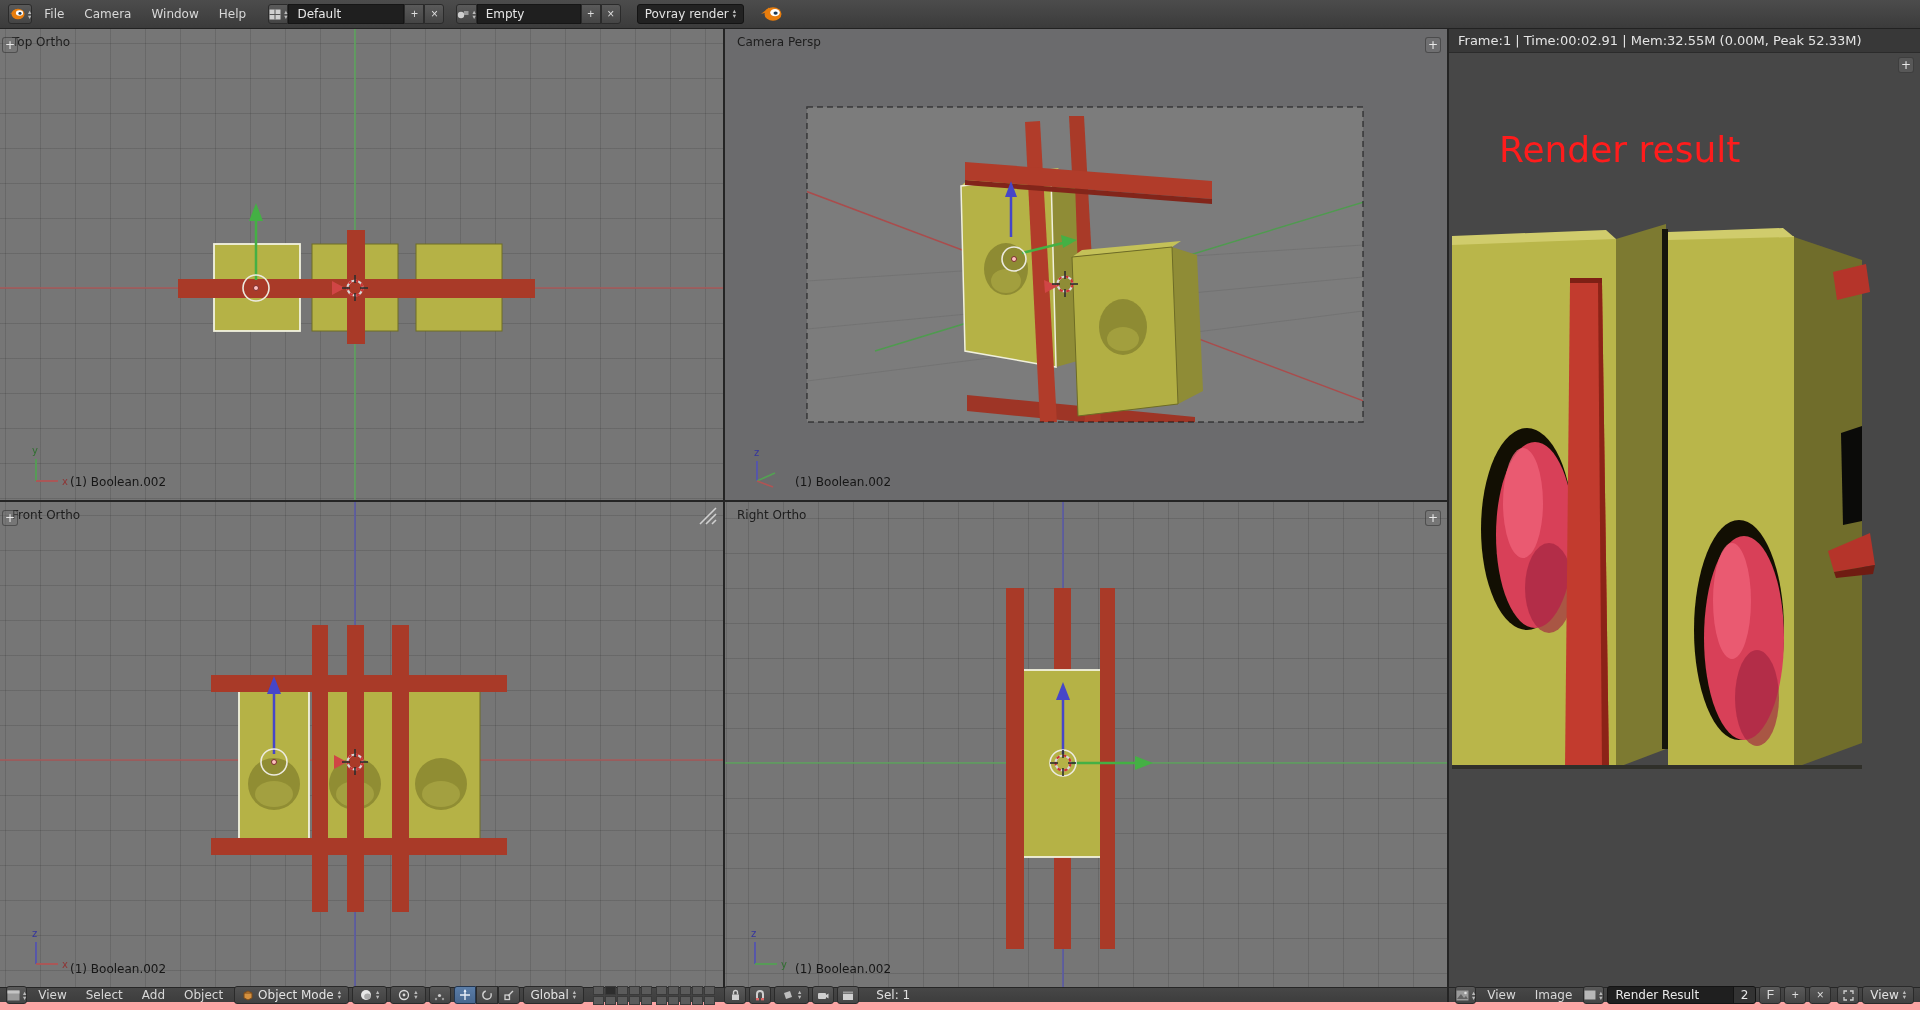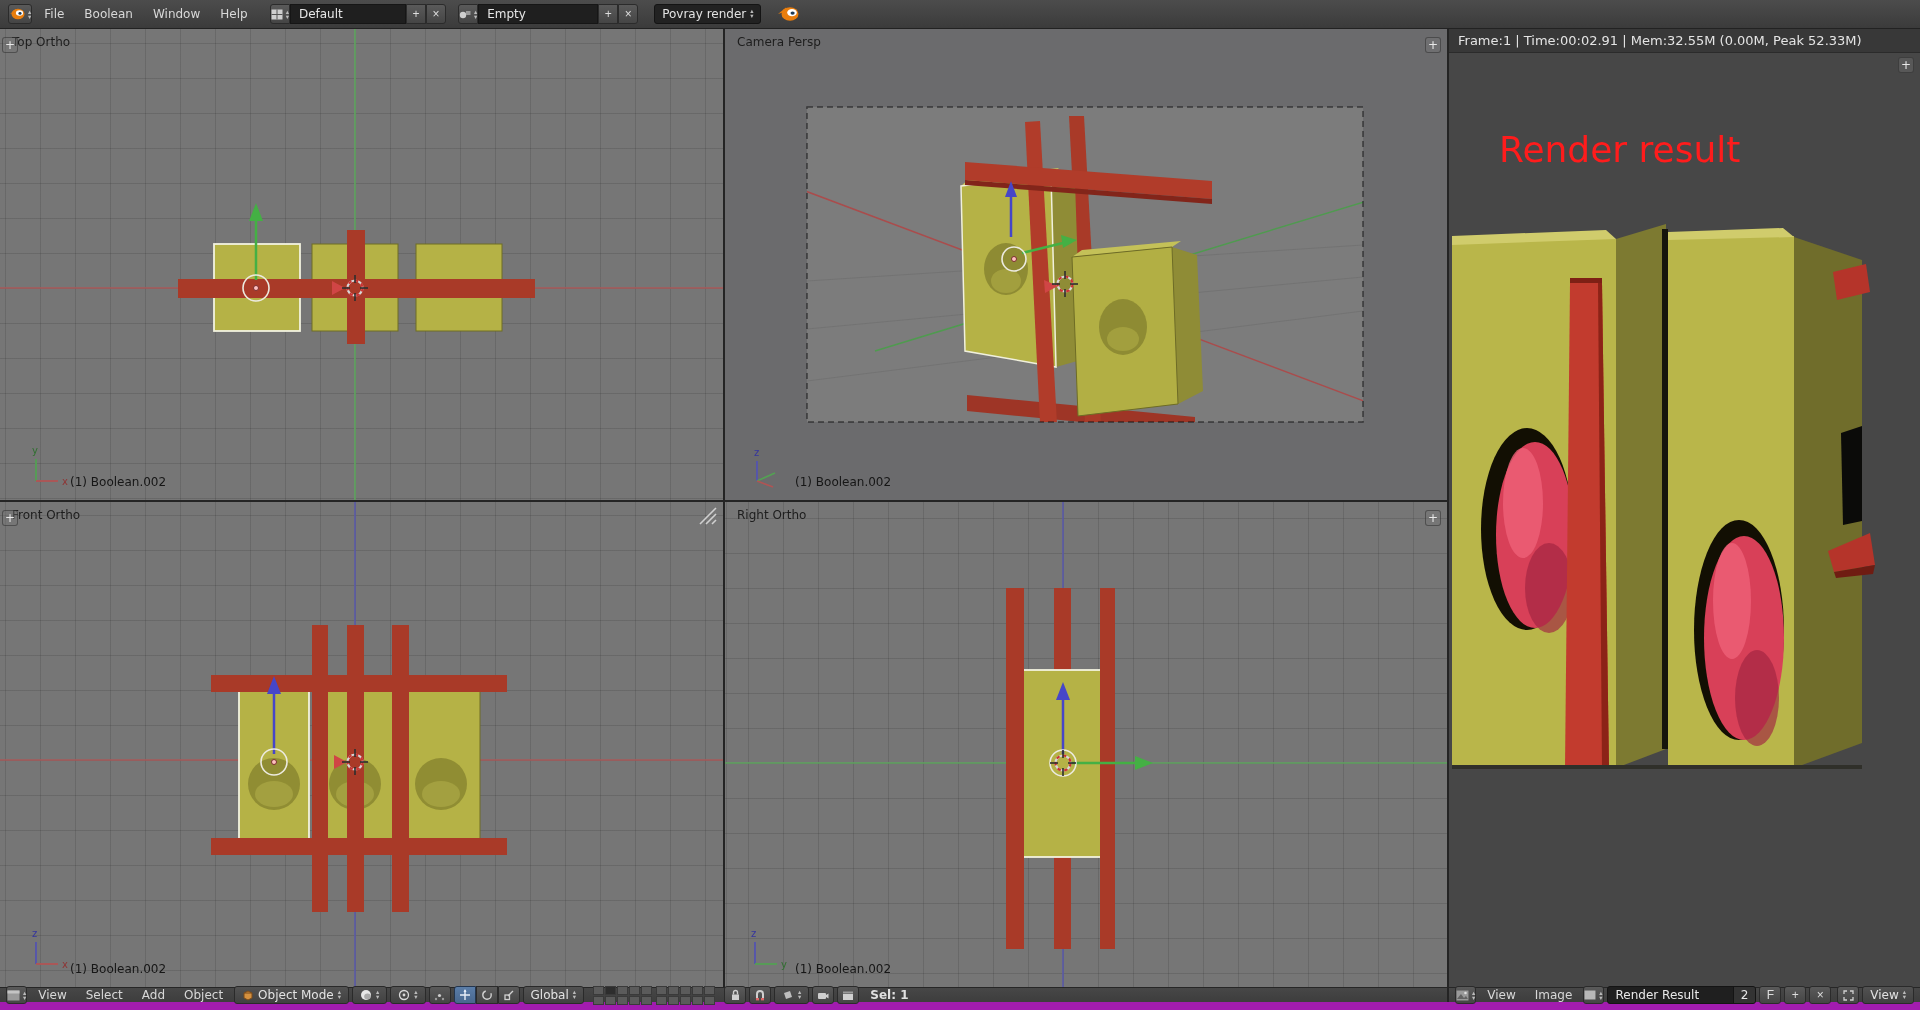--- a/index.html
+++ b/index.html
@@ -1,18 +1,18 @@
 <!DOCTYPE html>
 <html><head>
 <meta charset="utf-8">
 <style>
   * { margin:0; padding:0; box-sizing:border-box; }
   html,body { width:1920px; height:1010px; overflow:hidden; }
   body { font-family:"DejaVu Sans", sans-serif; background:#2a2a2a; color:#d8d8d8; }
-  #app { position:relative; width:1920px; height:1010px; background:#a21caf; }
+  #app { position:relative; width:1920px; height:1010px; background:#fca5a5; }
 
   
   #topbar { position:absolute; left:0; top:0; width:1920px; height:29px;
     background:linear-gradient(#4c4c4c,#3b3b3b); border-bottom:1px solid #222;
     display:flex; align-items:center; padding:0 8px; gap:2px; font-size:12px; }
   .menu { padding:3px 10px; color:#d8d8d8; cursor:default; white-space:nowrap; }
   .btn { display:inline-flex; align-items:center; justify-content:center; gap:3px;
     background:linear-gradient(#5a5a5a,#454545); border:1px solid #2b2b2b; border-radius:3px;
     color:#ddd; height:20px; min-width:20px; font-size:12px; cursor:default; }
   .field { background:#1f1f1f; border:1px solid #161616; color:#e6e6e6; height:20px;
@@ -74,21 +74,21 @@
   .layers { display:flex; gap:4px; margin:0 6px; }
   .layer-grid { display:grid; grid-template-columns:repeat(5,11px); grid-auto-rows:9px; gap:1px; }
   .layer-cell { background:#5b5b5b; border:1px solid #3a3a3a; }
   .layer-cell.active { background:#2d2d2d; }
   .name-field { display:flex; align-items:center; background:#1f1f1f; border:1px solid #141414;
     border-radius:3px; height:18px; color:#e8e8e8; overflow:hidden; }
   .name-field > span:first-child { padding:0 8px; }
   .name-field .slot { background:#333; border-left:1px solid #141414; height:100%;
     display:flex; align-items:center; padding:0 7px; }
   .spacer { flex:1; }
-  .sel { margin-left:8px; color:#e0e0e0;font-weight:bold; }
+  .sel { margin-left:14px; color:#e0e0e0; }
 </style>
 </head>
 <body>
 
 <div id="app">
 
   <header id="topbar">
     <button class="btn">
       <svg width="16" height="14" viewBox="0 0 16 14">
         <ellipse cx="9" cy="7" rx="6.5" ry="5.2" fill="#e87d0d"></ellipse>
@@ -96,21 +96,21 @@
         <ellipse cx="11" cy="6.4" rx="1.6" ry="1.3" fill="#1b3a57"></ellipse>
         <path d="M1 7 L7 2 L7 5 Z" fill="#e87d0d"></path>
       </svg>
       <span class="ud">
           <span>▴</span>
           <span>▾</span>
         </span>
     </button>
     <nav style="display:flex">
       <span class="menu">File</span>
-      <span class="menu">Boolean</span>
+      <span class="menu">Camera</span>
       <span class="menu">Window</span>
       <span class="menu">Help</span>
     </nav>
 
     <div class="selgroup">
       <button class="btn">
         <svg width="12" height="11" viewBox="0 0 12 11">
           <rect x="0.5" y="0.5" width="11" height="10" fill="#cfcfcf"></rect>
           <line x1="6" y1="0.5" x2="6" y2="10.5" stroke="#555"></line>
           <line x1="0.5" y1="5.5" x2="11.5" y2="5.5" stroke="#555"></line>
@@ -129,21 +129,21 @@
       <button class="btn">
         <svg width="12" height="11" viewBox="0 0 12 11">
           <circle cx="4" cy="6" r="3.2" fill="#cfcfcf"></circle>
           <rect x="7" y="2" width="4.5" height="4" fill="#9a9a9a"></rect>
         </svg>
         <span class="ud">
             <span>▴</span>
             <span>▾</span>
           </span>
       </button>
-      <span class="field" style="width:120px">Empty</span>
+      <span class="field" style="width:104px">Empty</span>
       <button class="btn mini">+</button>
       <button class="btn mini">×</button>
     </div>
 
     <div class="dropdown" style="margin-left:14px">
       <span>Povray render</span>
       <span class="ud">
           <span>▴</span>
           <span>▾</span>
         </span>

